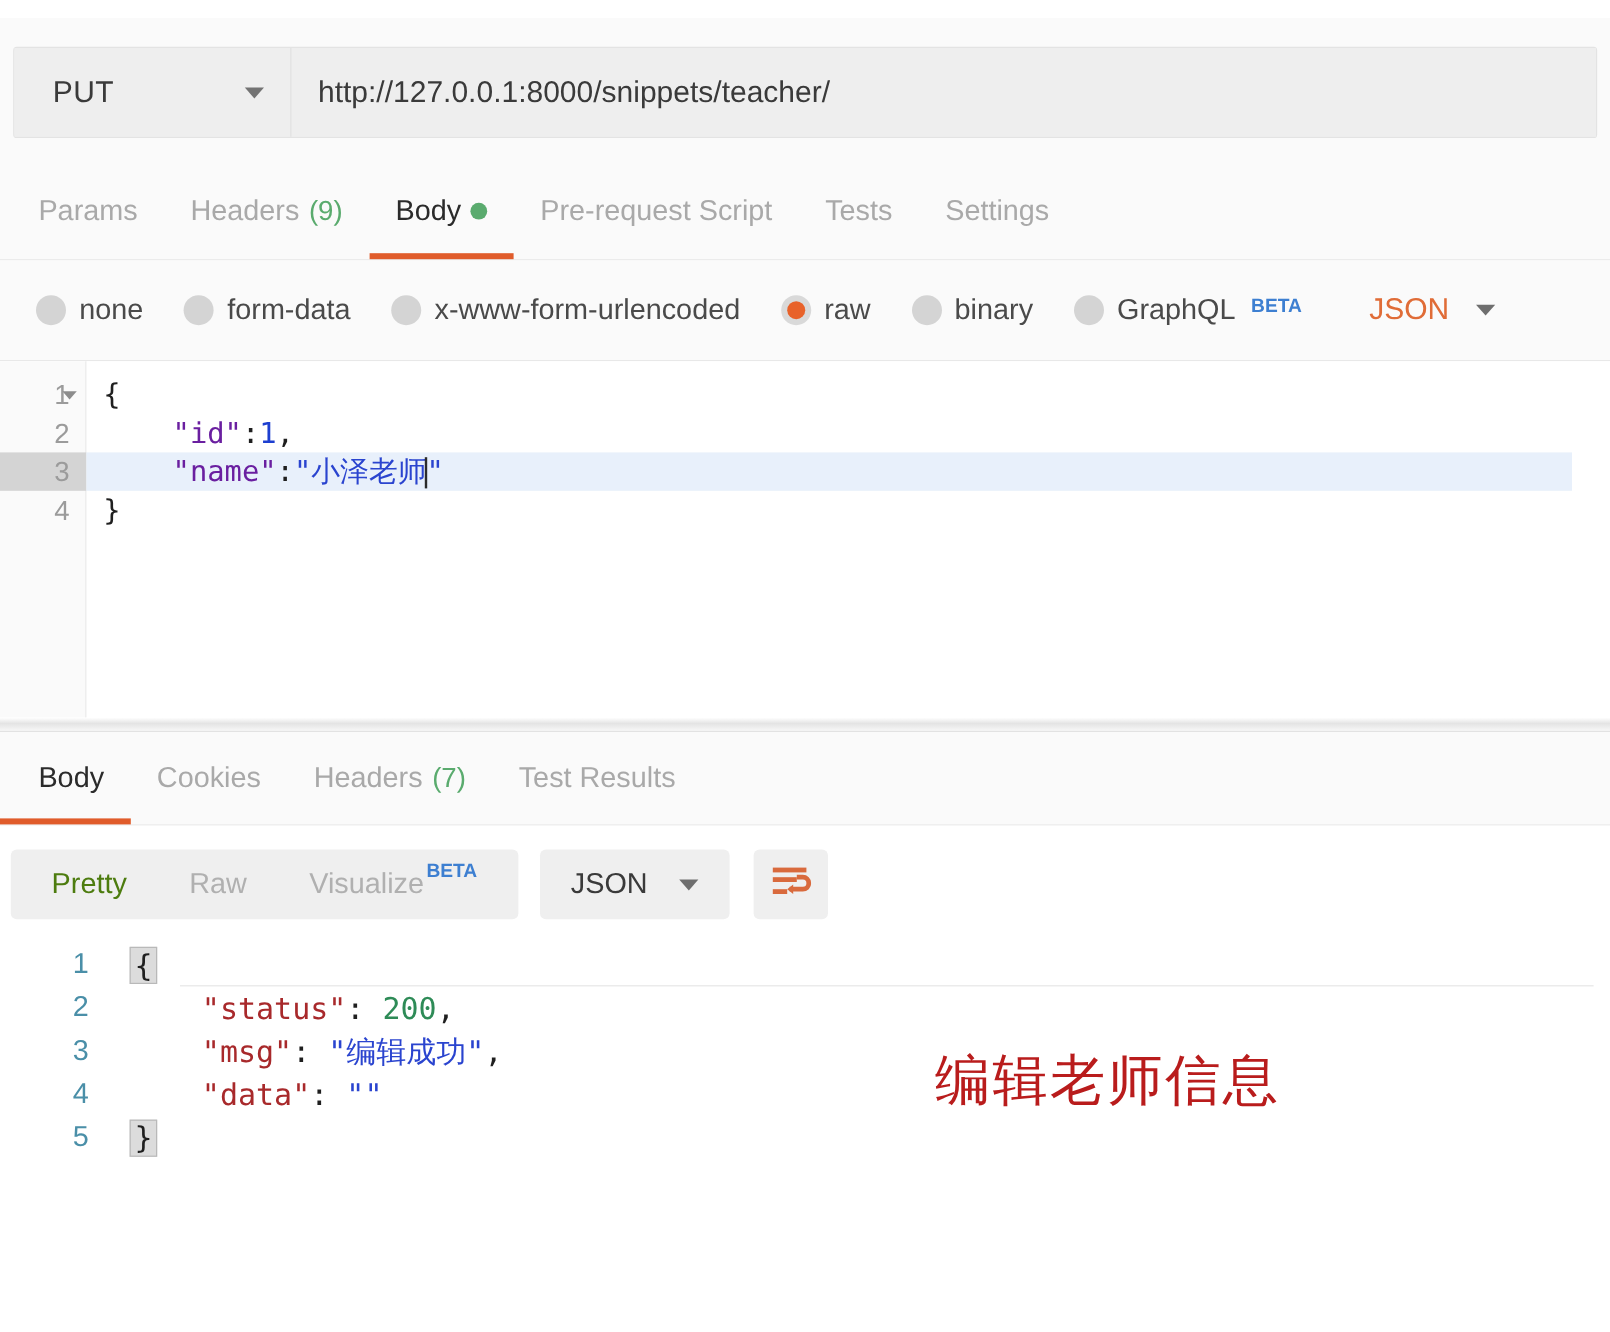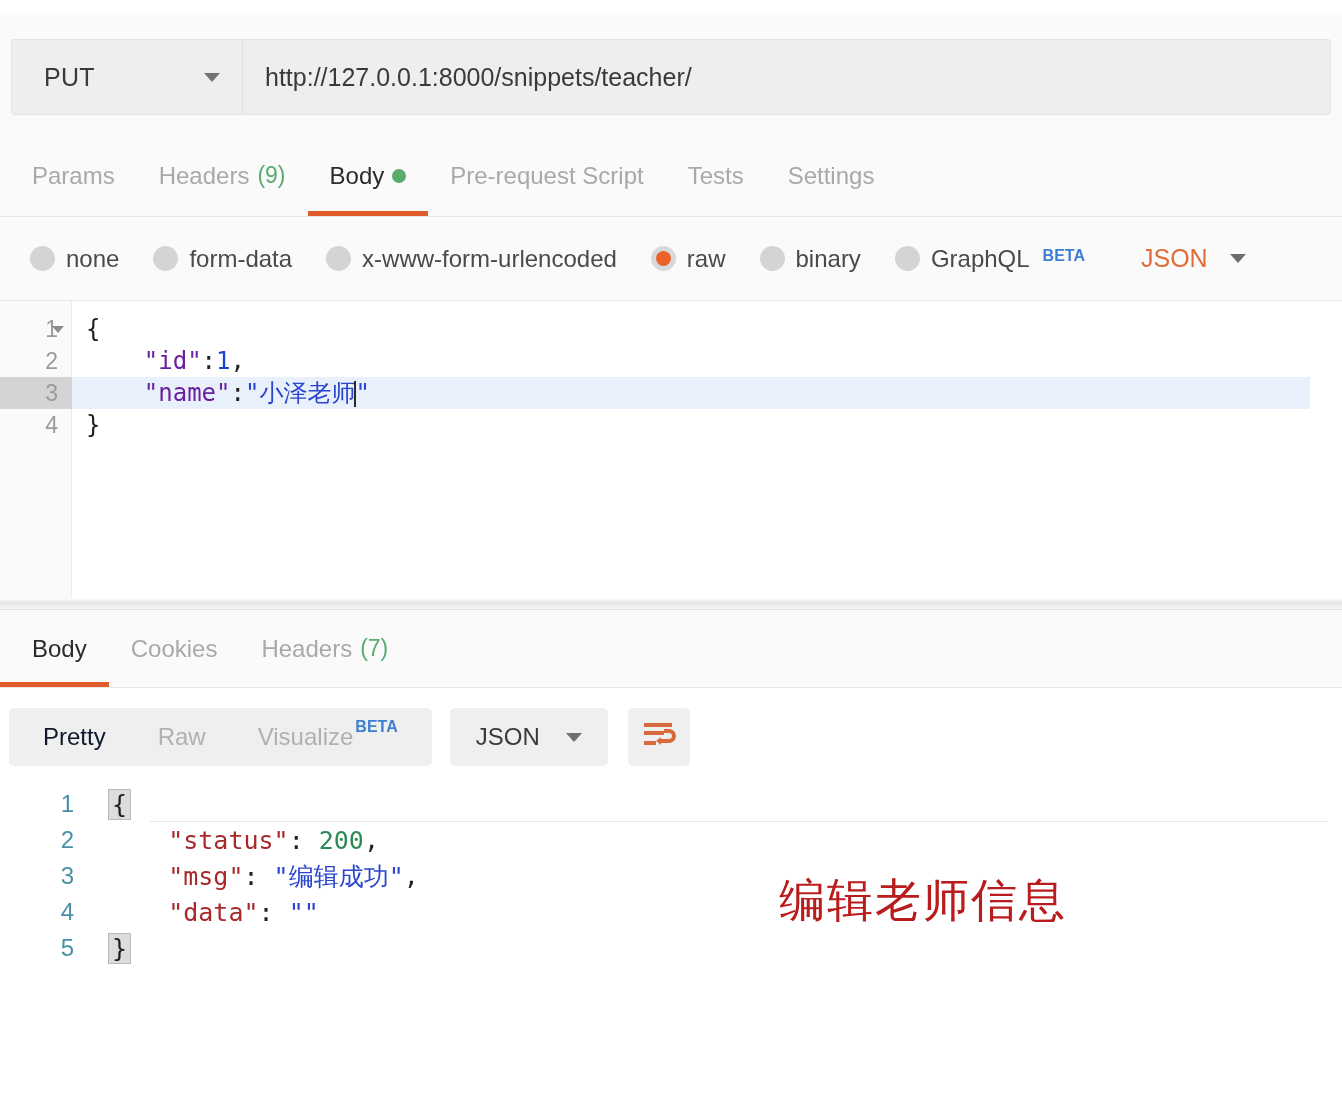--- a/index.html
+++ b/index.html
@@ -164,21 +164,21 @@
     background: #ffffff; display: flex; align-items: center; padding-left: 9px;
   }
   .pill-group {
     display: flex; align-items: center; height: 58px;
     background: #efefef; border-radius: 5px; padding: 0 8px;
   }
   .pill-btn {
     padding: 0 26px; font-size: 24px; color: #b0b0b0; cursor: pointer;
     display: flex; align-items: flex-start; height: 58px; line-height: 58px;
   }
-  .pill-btn.active { color: #0f172a; }
+  .pill-btn.active { color: #4d7c0f; }
   .pill-btn .beta-sup { line-height: normal; margin-top: 10px; }
   .fmt-select {
     display: flex; align-items: center; gap: 26px;
     height: 58px; background: #efefef; border-radius: 5px;
     margin-left: 18px; padding: 0 26px; cursor: pointer;
   }
   .fmt-label { font-size: 24px; color: #3a3a3a; }
   .wrap-btn {
     width: 62px; height: 58px; background: #efefef; border-radius: 5px;
     margin-left: 20px; display: flex; align-items: center; justify-content: center;
@@ -324,20 +324,23 @@
   <div class="res-tabs" id="res-tabs">
       <div class="tab active">
         <span>Body</span>
       </div>
       <div class="tab">
         <span>Cookies</span>
       </div>
       <div class="tab">
         <span>Headers</span>
         <span class="count">(7)</span>
+      </div>
+      <div class="tab">
+        <span>Test Results</span>
       </div>
     </div>
 
   <div class="res-toolbar">
     <div class="pill-group" id="view-modes">
         <div class="pill-btn active">
           <span>Pretty</span>
         </div>
         <div class="pill-btn">
           <span>Raw</span>

